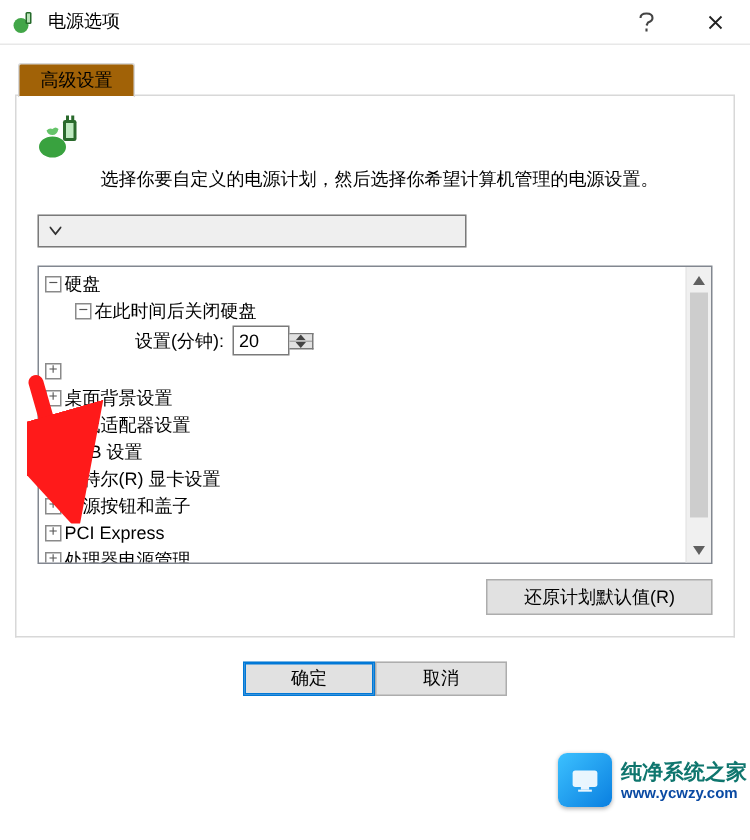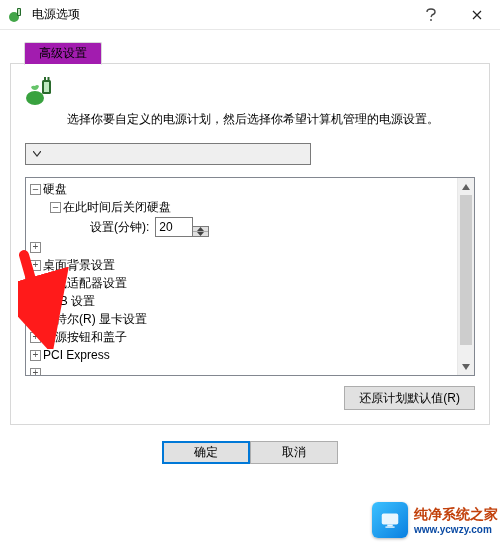--- a/index.html
+++ b/index.html
@@ -37,26 +37,26 @@
   
   .tabstrip {
     margin: 10px 10px 0 10px;
     height: 24px;
     position: relative;
     border-bottom: 1px solid #d8d8d8;
   }
   .tab {
     position: absolute;
     top: 2px;
-    left: 14px;
+    left: 2px;
     height: 23px;
     padding: 2px 14px 0 14px;
     border: 1px solid #d8d8d8;
     border-bottom: 1px solid #fff;
-    background: #a21caf;
+    background: #a16207;
     border-radius: 2px 2px 0 0;
     font-size: 12px;
   }
   .tabpanel {
     margin: 0 10px 10px 10px;
     border: 1px solid #d8d8d8;
     border-top: none;
     padding: 12px 14px 14px 14px;
   }
 
@@ -110,21 +110,21 @@
     font-size: 10px; line-height: 1;
     color: #555;
     flex-shrink: 0;
   }
   .expander.minus::before { content: "−"; font-size: 11px; }
   .expander.plus::before  { content: "+"; font-size: 10px; }
   .ind { display: inline-block; width: 18px; flex-shrink: 0;}
   .spinner {
     margin-left: 4px;
     display: flex;
-    align-items: flex-end;
+    align-items: center;
     height: 20px;
   }
   .spinner input {
     width: 38px;
     height: 20px;
     border: 1px solid #7a7a7a;
     font-size: 12px;
     padding: 0 3px;
     font-family: inherit;
   }
@@ -164,21 +164,21 @@
     height: 92%;
     background: #cdcdcd;
     border-radius: 0;
   }
 
   
   .restore-row { display: flex; justify-content: flex-end; margin-top: 10px; }
   .win-button {
     height: 24px;
     min-width: 80px;
-    padding: 0 14px;
+    padding: 0 24px;
     background: #e1e1e1;
     border: 1px solid #adadad;
     font-size: 12px;
     font-family: inherit;
     display: inline-flex;
     align-items: center;
     justify-content: center;
   }
 
   
@@ -218,21 +218,21 @@
     pointer-events: none;
   }
   .watermark .wm-badge {
     width: 36px; height: 36px; border-radius: 6px;
     background: linear-gradient(135deg,#3cc1ff,#0a7fe0);
     display: flex; align-items: center; justify-content: center;
     color: #fff; font-size: 10px;
     box-shadow: 0 1px 3px rgba(0,0,0,.3);
   }
   .watermark .wm-text {
-    color: #c2410c;
+    color: #0f766e;
     font-weight: 600;
     font-size: 14px;
   }
   .watermark .wm-sub {
     color: #0a4aa3;
     font-size: 10px;
     display: block;
     line-height: 1.1;
     font-weight: 700;
   }
@@ -346,20 +346,21 @@
       <div class="tree-row">
         <span class="expander plus"></span>
         <span>电源按钮和盖子</span>
       </div>
       <div class="tree-row">
         <span class="expander plus"></span>
         <span>PCI Express</span>
       </div>
       <div class="tree-row">
         <span class="expander plus"></span>
+        <span>处理器电源管理</span>
       </div>
     </div>
 
     <div class="scrollbar">
       <div class="scroll-btn">
           <svg viewBox="0 0 8 6">
             <path d="M0 6 L4 0 L8 6 Z" fill="#606060"></path>
           </svg>
         </div>
       <div class="scroll-track">

